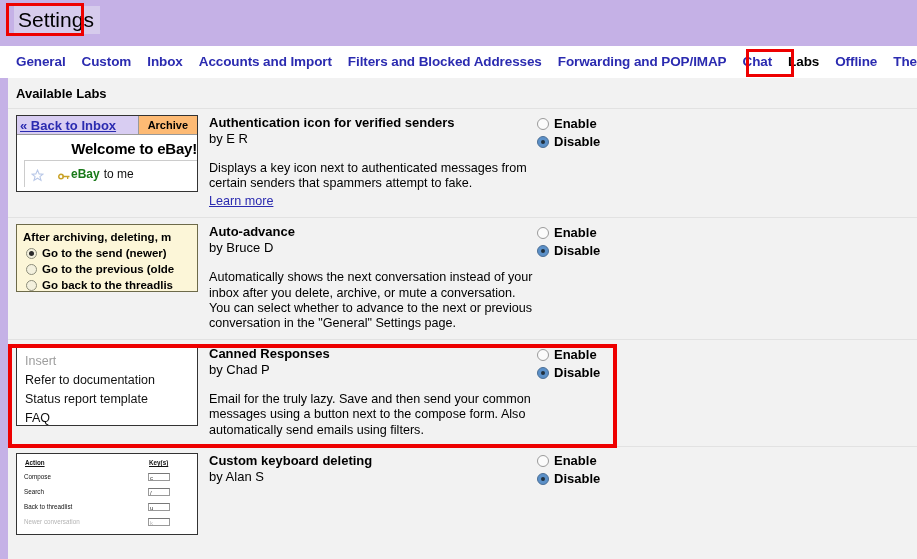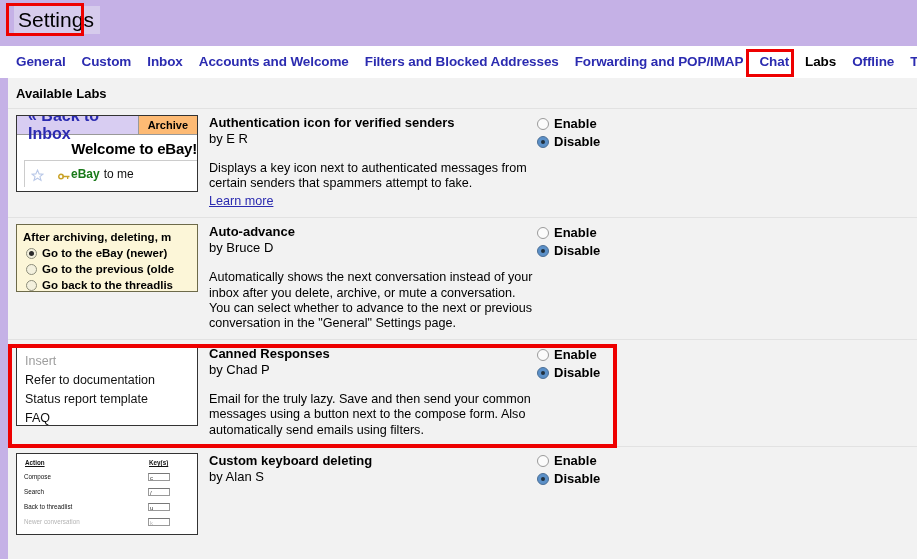--- a/index.html
+++ b/index.html
@@ -220,24 +220,25 @@
   
   .thumb-ebay { width: 182px; height: 77px; }
   .ebay-bar {
     display: flex;
     align-items: center;
     height: 18px;
     background: #d8cdf2;
     border-bottom: 1px solid #999;
   }
   .ebay-back {
-    font-size: 16px;
+    font-size: 13px;
     font-weight: bold;
     color: #2b2bb0;
-    padding-left: 11px;
+    text-decoration: underline;
+    padding-left: 3px;
     cursor: pointer;
   }
   .ebay-archive {
     margin-left: auto;
     font-size: 11px;
     font-weight: bold;
     color: #000;
     background: #fdba74;
     border-left: 1px solid #999;
     height: 18px;
@@ -396,21 +397,21 @@
   <div class="header">
     <div class="settings-title">Settings</div>
   </div>
   <div class="annot-settings"></div>
 
   <div class="tabs-strip">
     <div class="tabs" id="tabs-container">
         <div class="tab">General</div>
         <div class="tab">Custom</div>
         <div class="tab">Inbox</div>
-        <div class="tab">Accounts and Welcome</div>
+        <div class="tab">Accounts and Import</div>
         <div class="tab">Filters and Blocked Addresses</div>
         <div class="tab">Forwarding and POP/IMAP</div>
         <div class="tab">Chat</div>
         <div class="tab active">Labs</div>
         <div class="tab">Offline</div>
         <div class="tab">Themes</div>
       </div>
   </div>
   <div class="annot-labs"></div>
 
@@ -463,21 +464,21 @@
         </div>
       </div>
     </div>
 
     <div class="lab-row">
       <div class="preview-cell">
         <div class="thumb-auto">
           <div class="auto-head">After archiving, deleting, m</div>
           <div class="auto-opt">
             <span class="auto-radio checked"></span>
-            <span class="auto-opt-label">Go to the eBay (newer)</span>
+            <span class="auto-opt-label">Go to the send (newer)</span>
           </div>
           <div class="auto-opt">
             <span class="auto-radio"></span>
             <span class="auto-opt-label">Go to the previous (olde</span>
           </div>
           <div class="auto-opt">
             <span class="auto-radio"></span>
             <span class="auto-opt-label">Go back to the threadlis</span>
           </div>
         </div>

